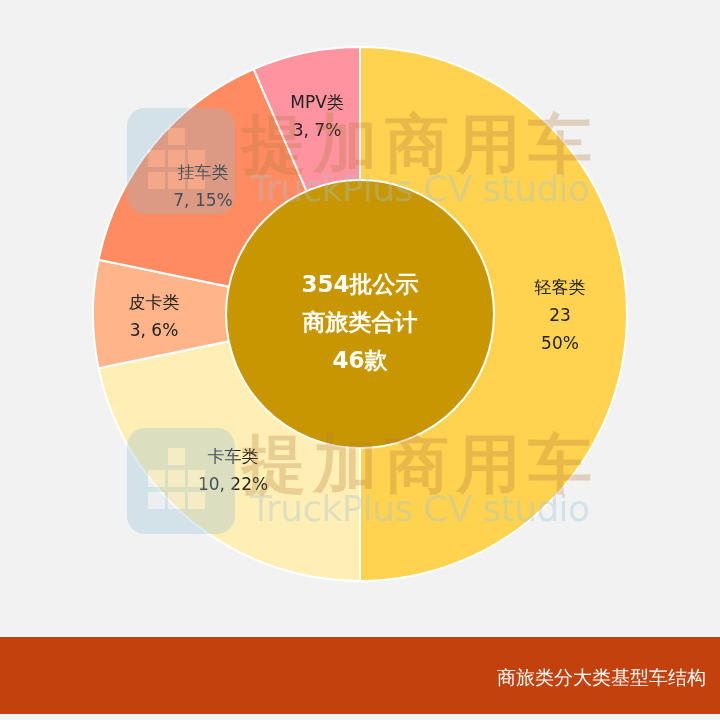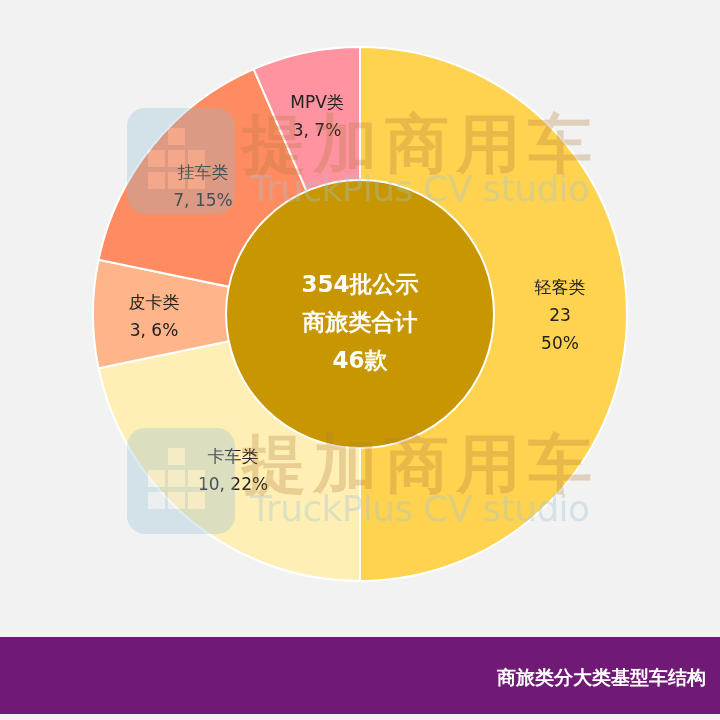--- a/index.html
+++ b/index.html
@@ -1,19 +1,19 @@
 <!DOCTYPE html>
 <html><head>
   <meta charset="utf-8">
   <style>
     html, body { margin: 0; padding: 0; }
     body { width: 720px; height: 720px; background: #f2f2f2; position: relative; overflow: hidden;
            font-family: "DejaVu Sans", "Liberation Sans", sans-serif; }
     #chart-svg { position: absolute; left: 0; top: 0; }
-    .footer { position: absolute; left: 0; top: 637px; width: 720px; height: 77px; background: #701a75; font-weight: bold; }
+    .footer { position: absolute; left: 0; top: 637px; width: 720px; height: 77px; background: #c2410c; }
     .footer-title { position: absolute; right: 14px; top: 28px; color: #fff; font-size: 19px; letter-spacing: 0px; }
     .slice-label { font-size: 17px; fill: #222; text-anchor: middle; }
     .center-text { font-size: 23px; font-weight: bold; fill: #fff; text-anchor: middle; }
     .wm-cn { font-size: 64px; font-weight: bold; fill: #b07a3c; opacity: 0.28; }
     .wm-en { font-size: 36px; fill: #9fc4d6; opacity: 0.35; }
   </style>
 </head>
 <body>
 
 <svg id="chart-svg" width="720" height="637" viewBox="0 0 720 637">

